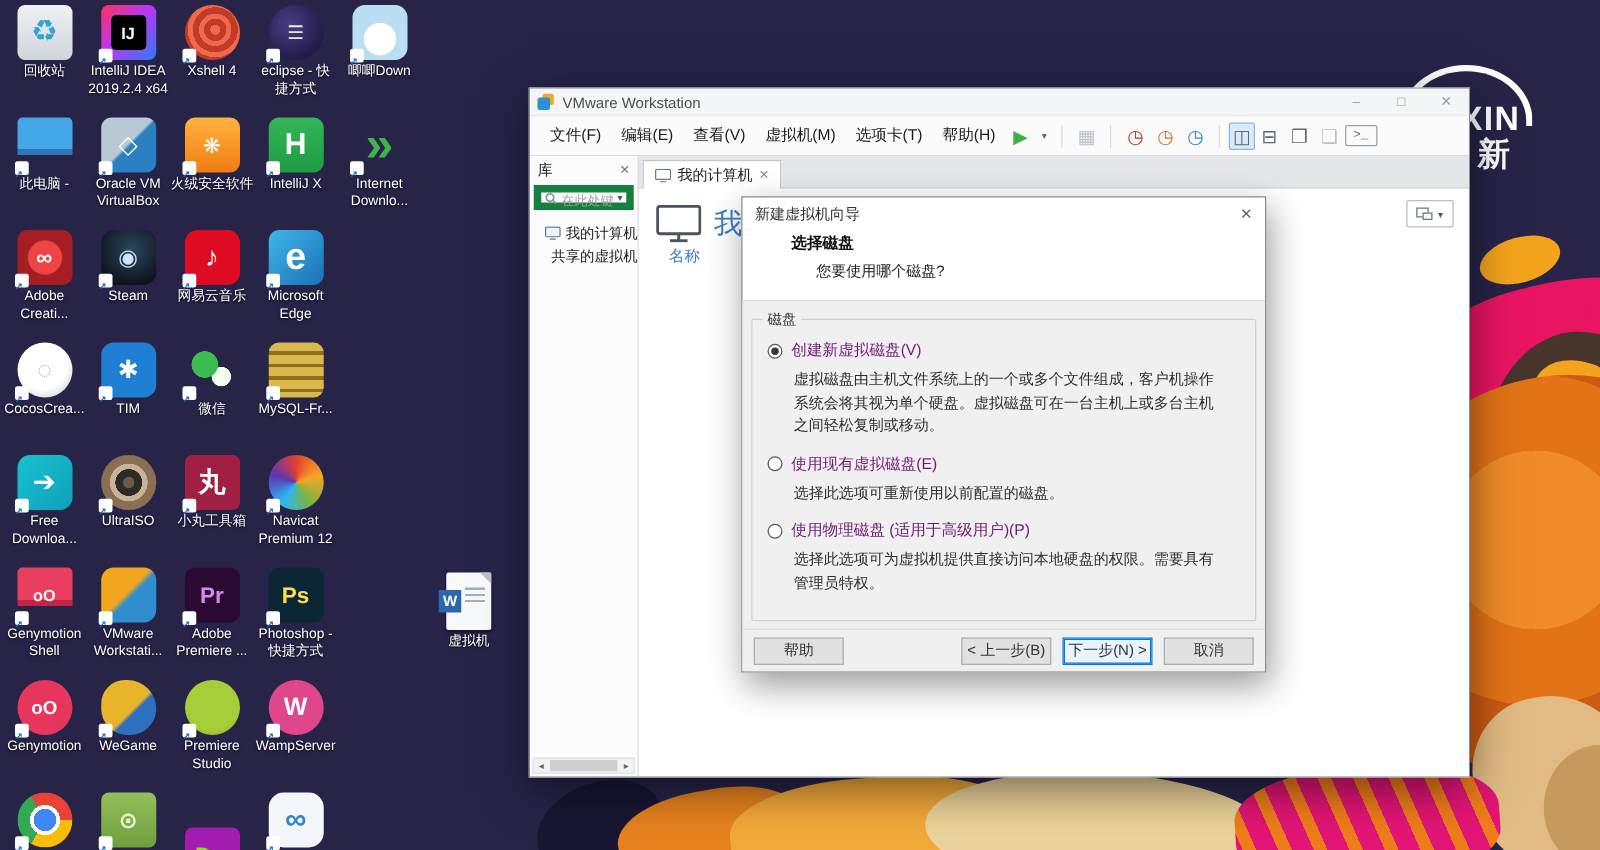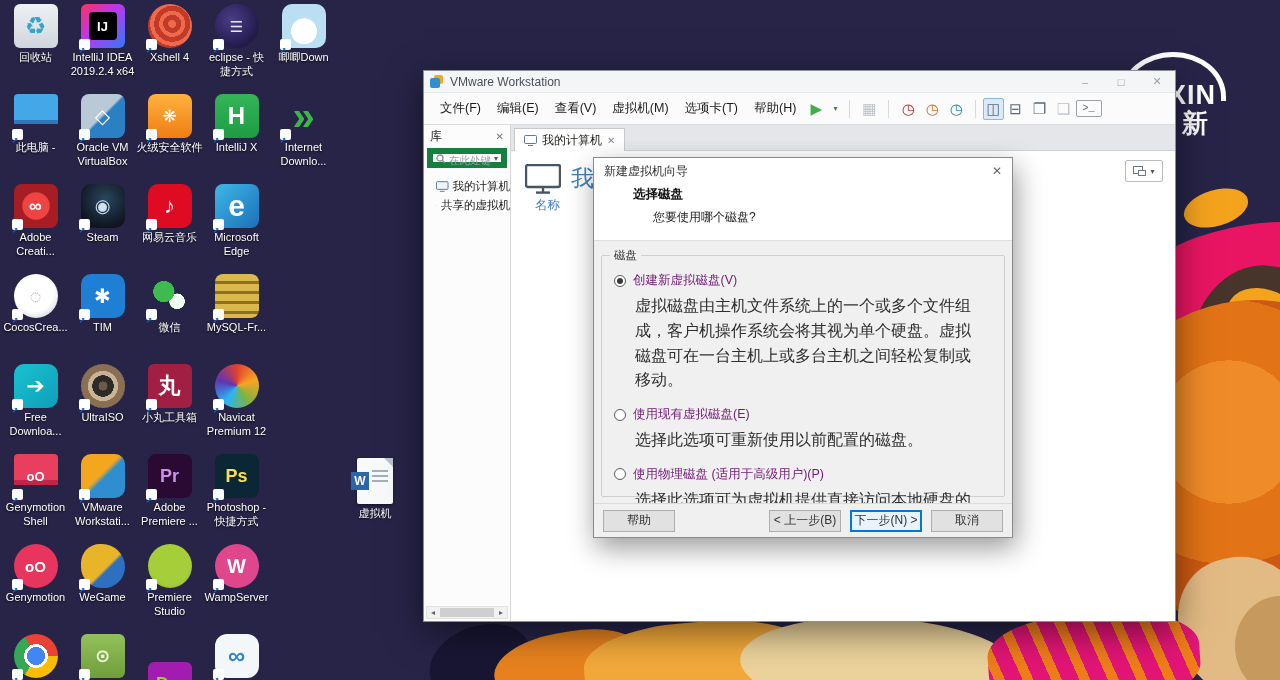--- a/index.html
+++ b/index.html
@@ -113,21 +113,21 @@
   .dbody{position:absolute;left:0;right:0;top:82px;bottom:34px;background:#f0f0f0;
          border-top:1px solid #dfdfdf;padding:14px 7px 0 7px;box-sizing:border-box;}
   .group{position:relative;border:1px solid #cfcfcf;border-radius:2px;height:242px;
          padding:16px 12px 0 12px;box-sizing:border-box;}
   .glabel{position:absolute;top:-8px;left:8px;background:#f0f0f0;padding:0 4px;font-size:11.5px;color:#333;}
   .orow{display:flex;align-items:center;gap:7px;}
   .radio{width:12px;height:12px;border:1px solid #5a5a5a;border-radius:50%;background:#fff;
          display:flex;align-items:center;justify-content:center;box-sizing:border-box;flex:none;}
   .dot{width:6px;height:6px;border-radius:50%;}
   .olabel{font-size:12.5px;color:#701a75;}
-  .odesc{margin:5px 16px 13px 21px;font-size:16px;color:#2e2e2e;line-height:1.55;}
+  .odesc{margin:5px 16px 13px 21px;font-size:12px;color:#2e2e2e;line-height:1.55;}
   .dfoot{position:absolute;left:0;right:0;bottom:0;height:34px;background:#f0f0f0;border-top:1px solid #dcdcdc;
          display:flex;align-items:center;padding:0 9px;box-sizing:border-box;}
   .btn{height:22px;min-width:72px;background:#e1e1e1;border:1px solid #adadad;font-size:12px;color:#333;
        display:flex;align-items:center;justify-content:center;margin-left:9px;box-sizing:border-box;}
   .btn.first{margin-left:0;}
   .btn.next{border:1px solid #0078d7;box-shadow:0 0 0 1px #0078d7 inset;background:#e9f3fc;}
   .spacer{flex:1;}
 </style>
 </head>
 <body>

